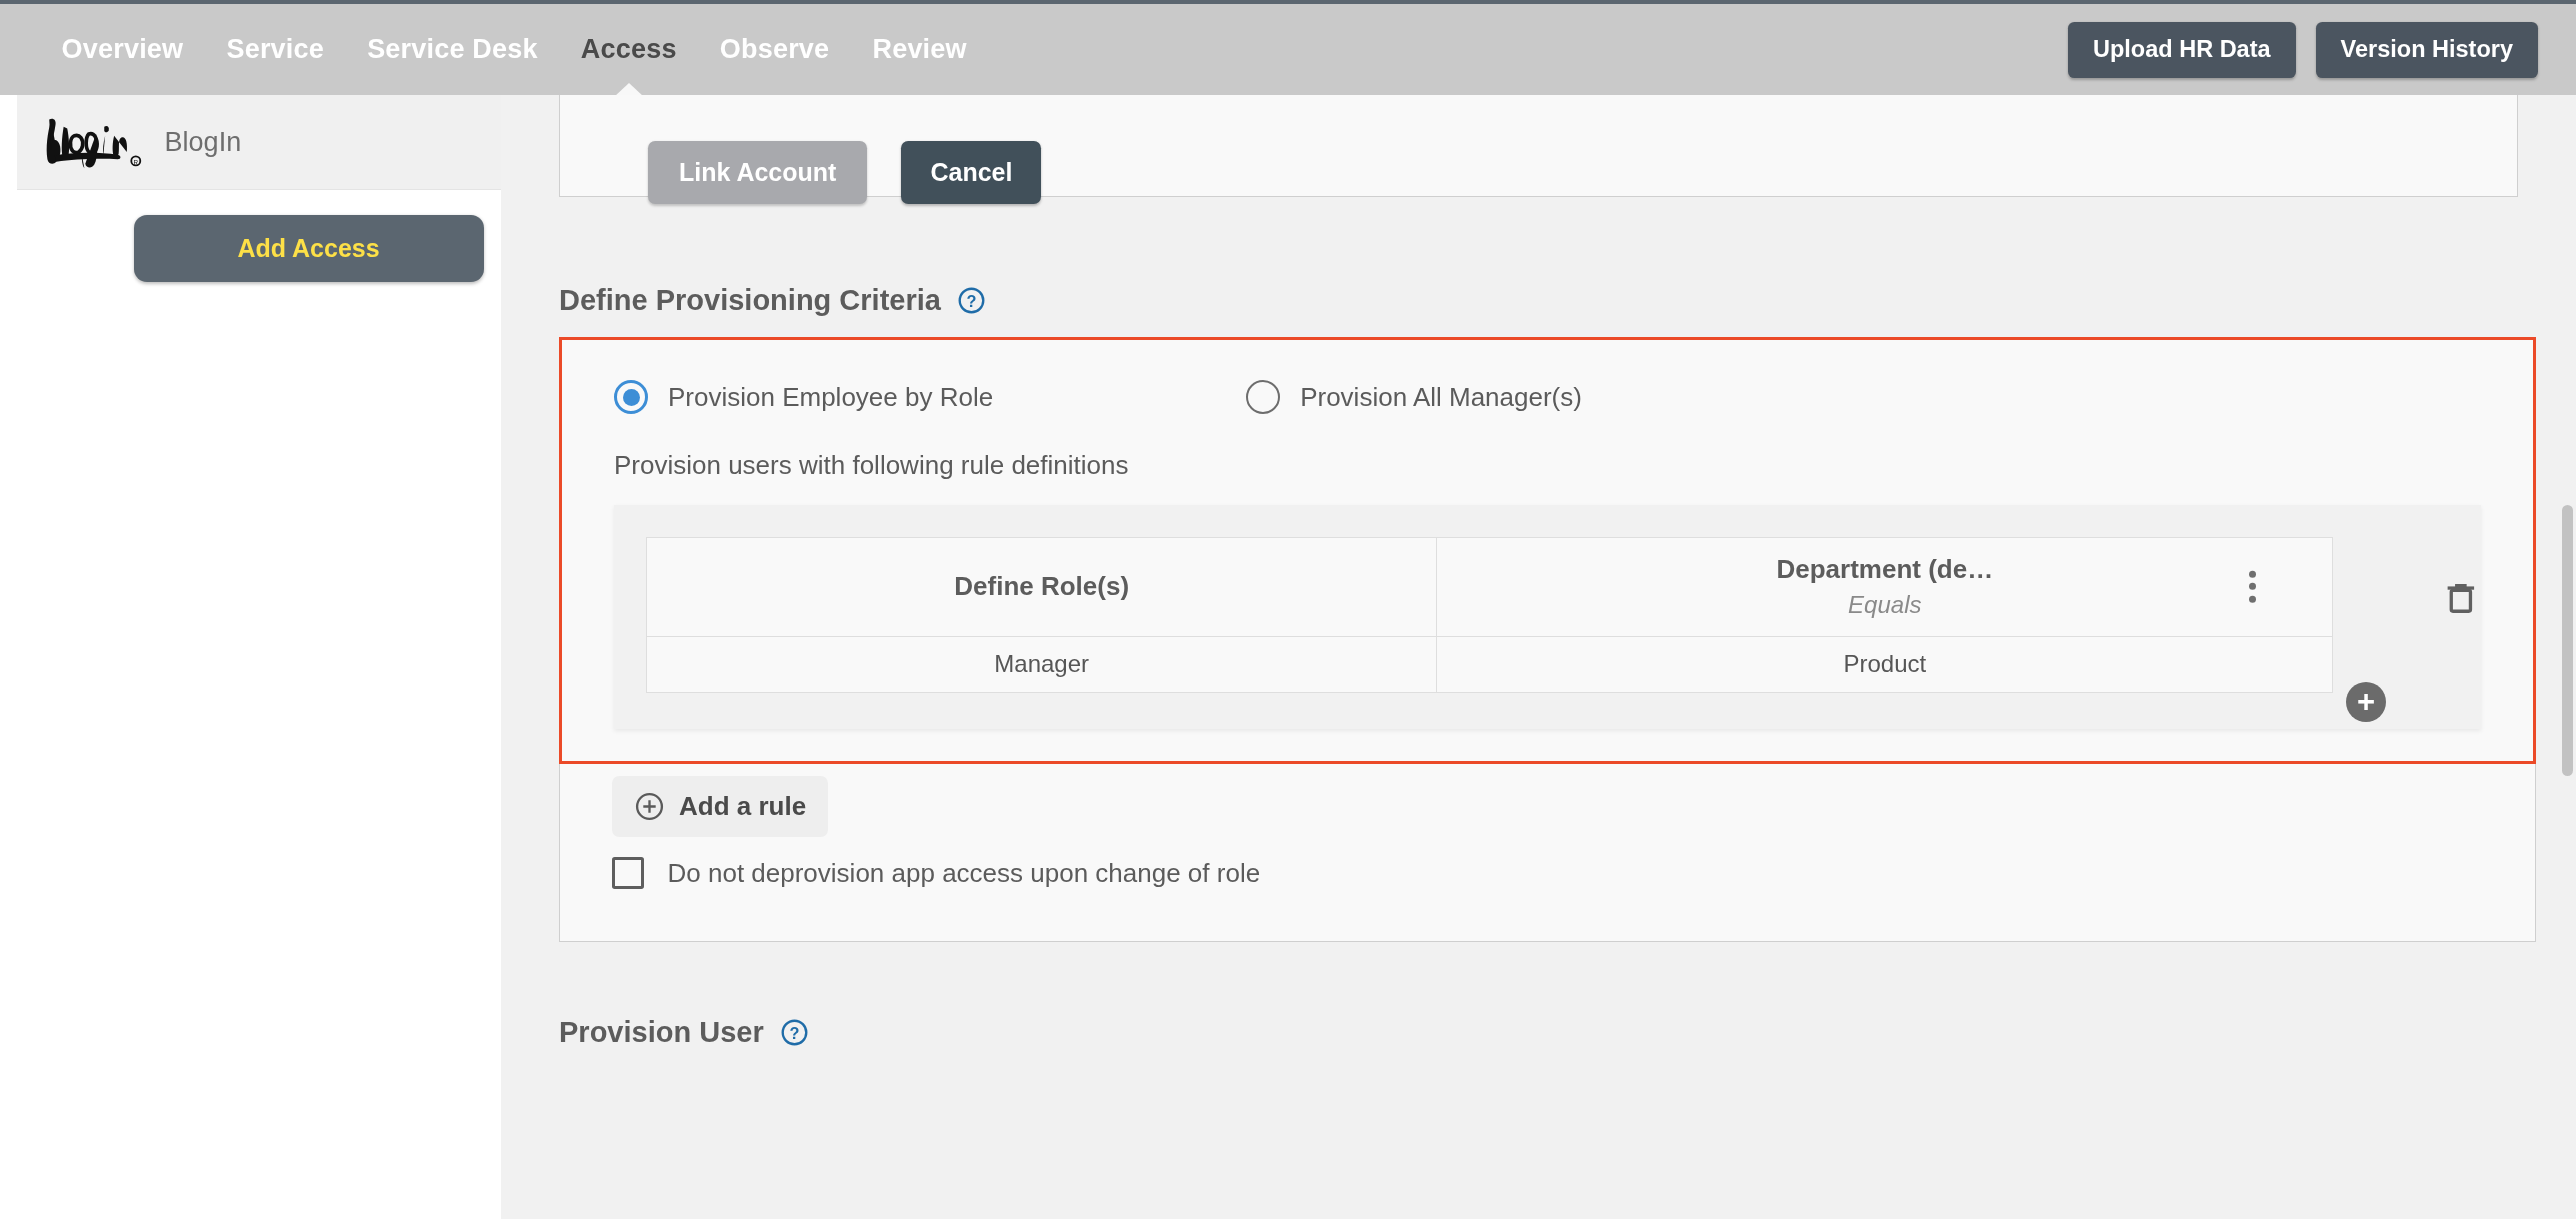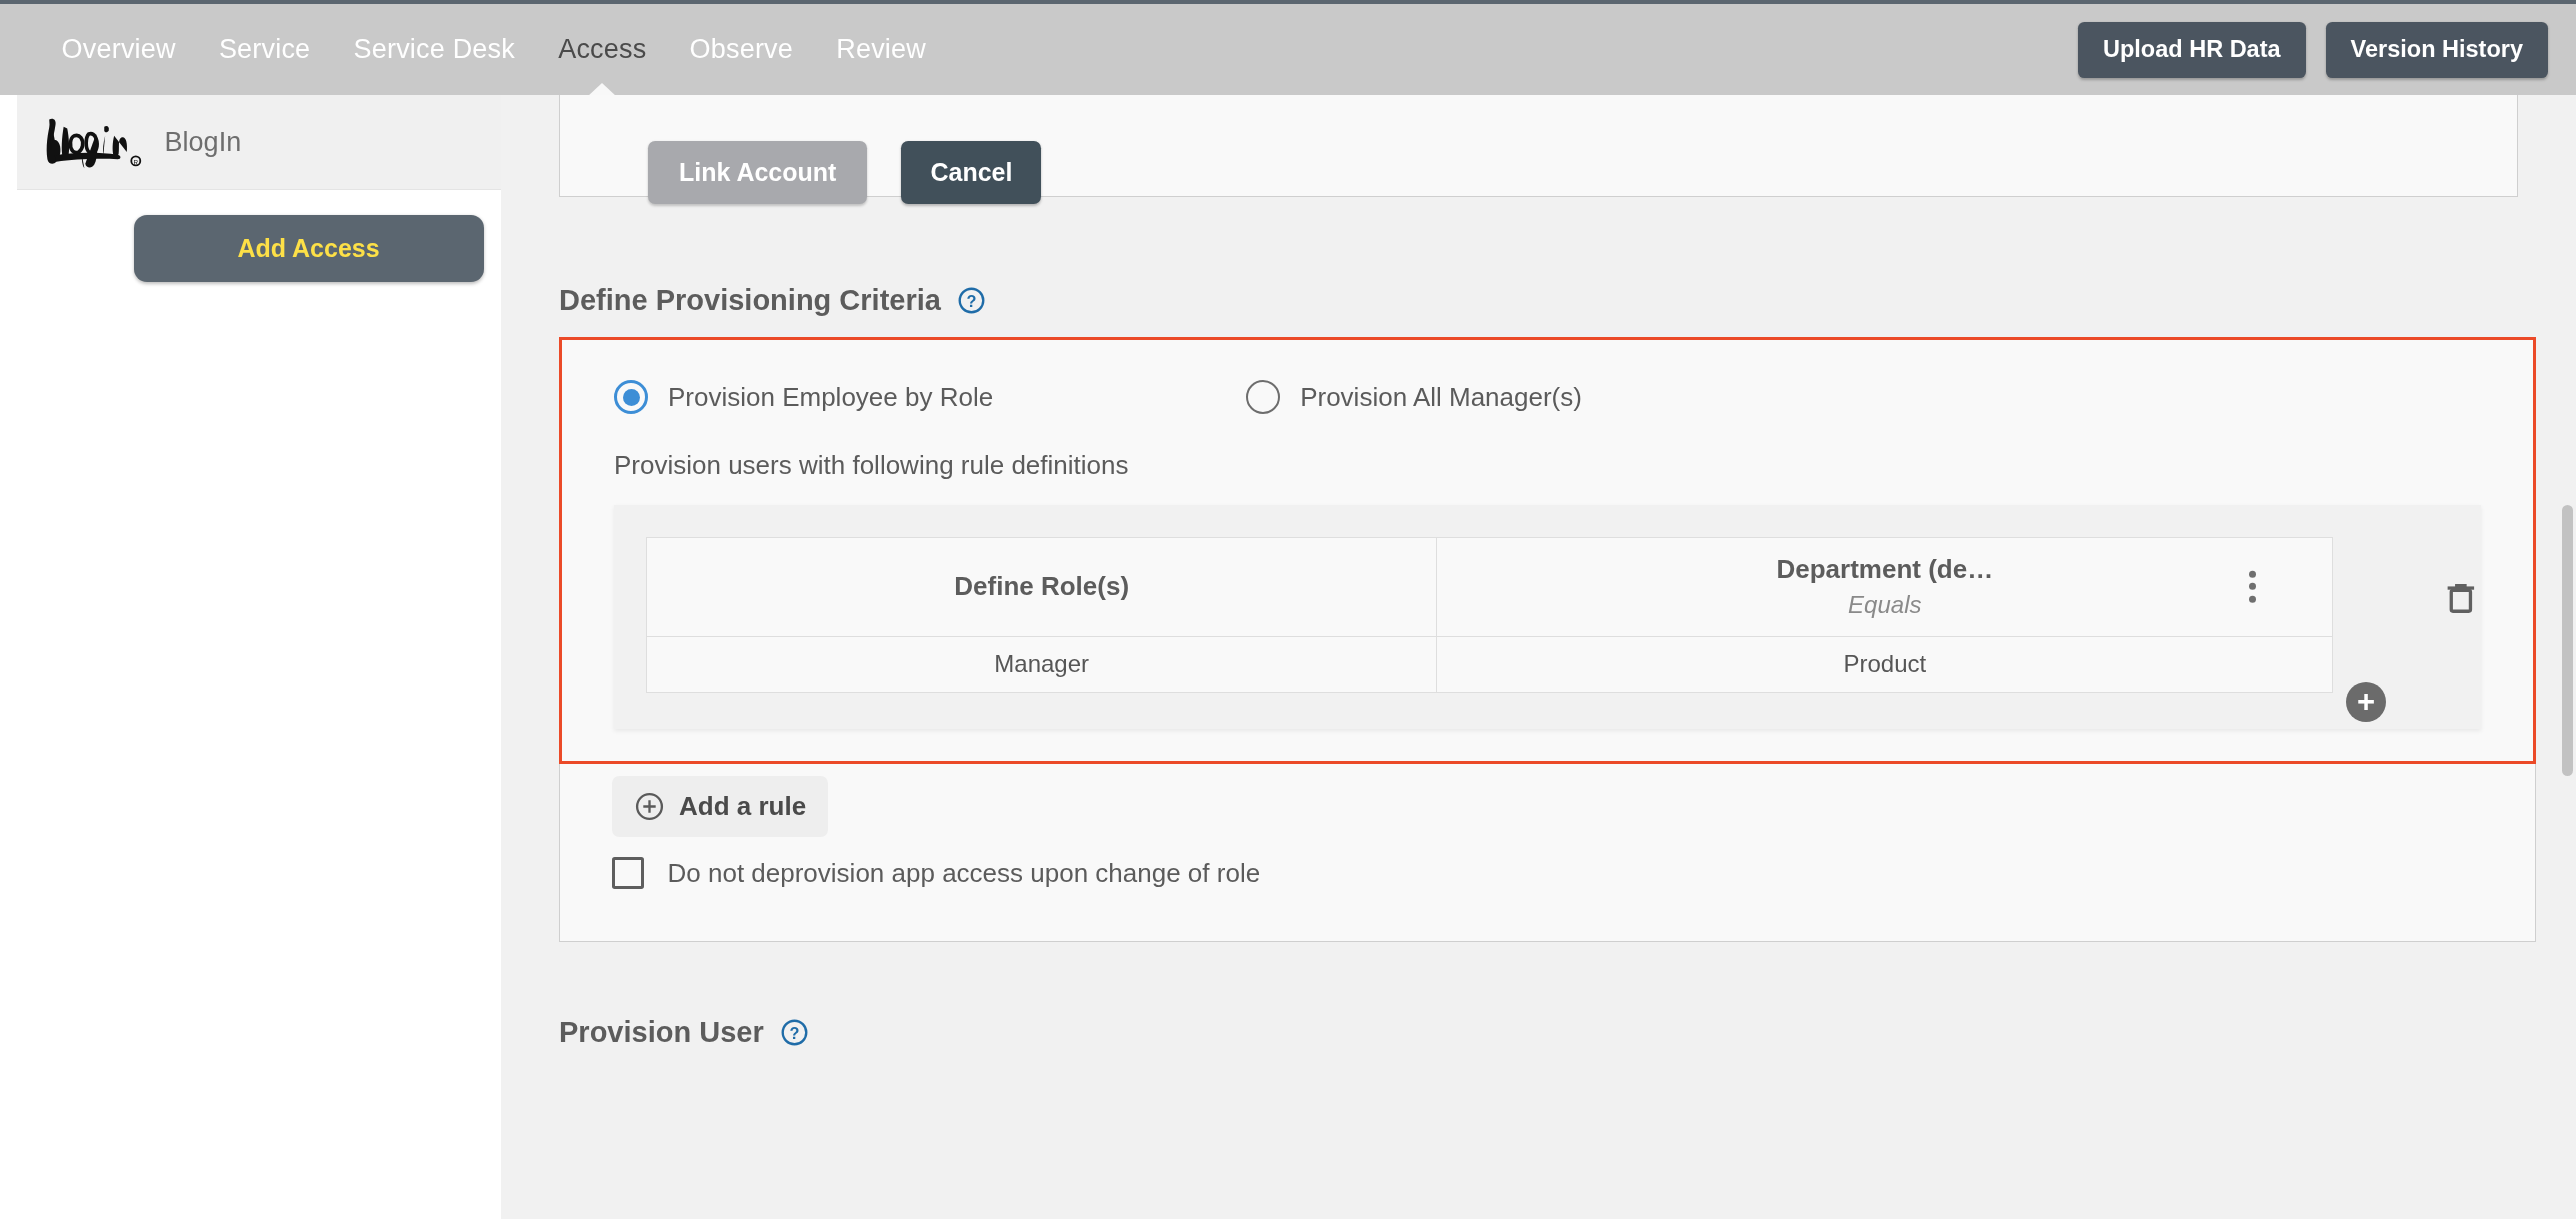--- a/index.html
+++ b/index.html
@@ -12,33 +12,33 @@
 
   
   .topbar {
     position: absolute; left: 0; top: 0; width: 2576px; height: 95px;
     background: #c9c9c9;
     border-top: 4.5px solid #5b6670;
     display: flex; align-items: center;
   }
   .nav { display: flex; align-items: center; margin-left: 40px; }
   .nav-item {
-    color: #ffffff; font-size: 27px; font-weight: normal;
+    color: #ffffff; font-size: 27px; font-weight: bold;
     padding: 0 21.6px; letter-spacing: 0.2px; cursor: pointer;
     position: relative;
   }
   .nav-item.active { color: #4a4a4a; }
   .nav-item.active::after {
     content: ""; position: absolute; left: 50%; transform: translateX(-50%);
     bottom: -32px;
     border-left: 15.3px solid transparent;
     border-right: 15.3px solid transparent;
     border-bottom: 14.4px solid #f8f8f8;
   }
-  .topbar-actions { margin-left: auto; margin-right: 28px; display: flex; gap: 20px; }
+  .topbar-actions { margin-left: auto; margin-right: 38px; display: flex; gap: 20px; }
   .btn-dark {
     background: #4b5560; color: #fff; font-size: 23.5px; font-weight: bold;
     border: none; border-radius: 6.3px; padding: 0 25px; height: 56px;
     cursor: pointer; box-shadow: 0 1.8px 2.7px rgba(0,0,0,.25);
     font-family: "Liberation Sans", sans-serif;
   }
 
   
   .sidebar {
     position: absolute; left: 17px; top: 95px; width: 584px; height: 1125px;

